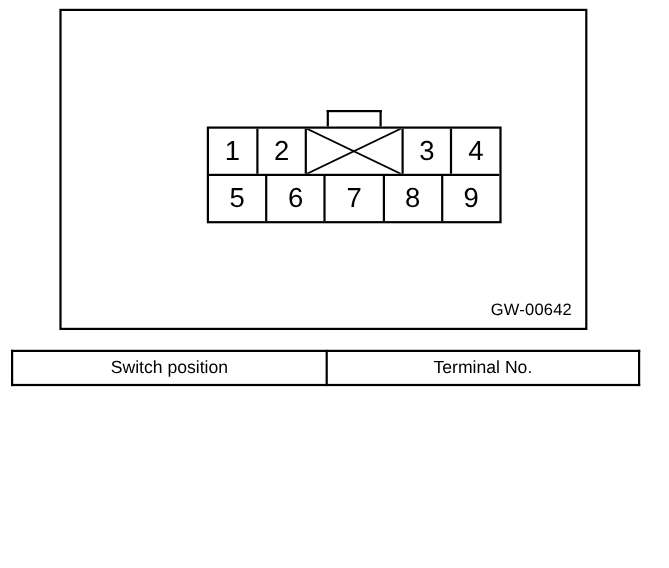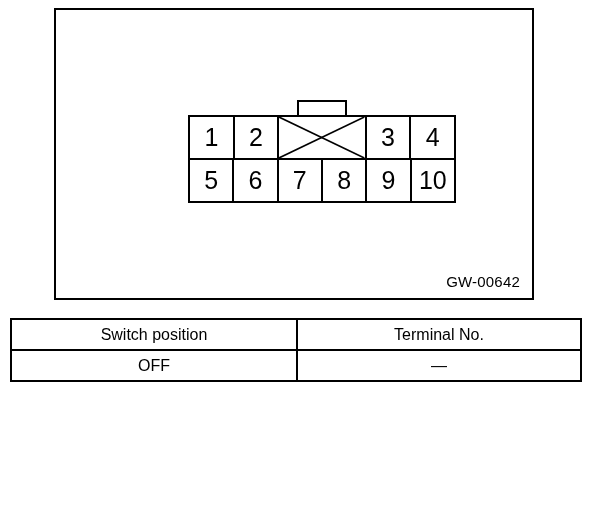--- a/index.html
+++ b/index.html
@@ -179,23 +179,20 @@
           <span>6</span>
         </div>
         <div class="pin">
           <span>7</span>
         </div>
         <div class="pin">
           <span>8</span>
         </div>
         <div class="pin">
           <span>9</span>
-        </div>
-        <div class="pin">
-          <span>10</span>
         </div>
       </div>
 
     </div>
   </div>
 
   <div id="reference-code">GW-00642</div>
 
 </div>
 
@@ -204,18 +201,14 @@
     <col class="c1">
     <col class="c2">
   </colgroup>
   <thead>
     <tr>
       <th>Switch position</th>
       <th>Terminal No.</th>
     </tr>
   </thead>
   <tbody>
-    <tr>
-      <td>OFF</td>
-      <td>—</td>
-    </tr>
   </tbody>
 </table>
 
 </body></html>

